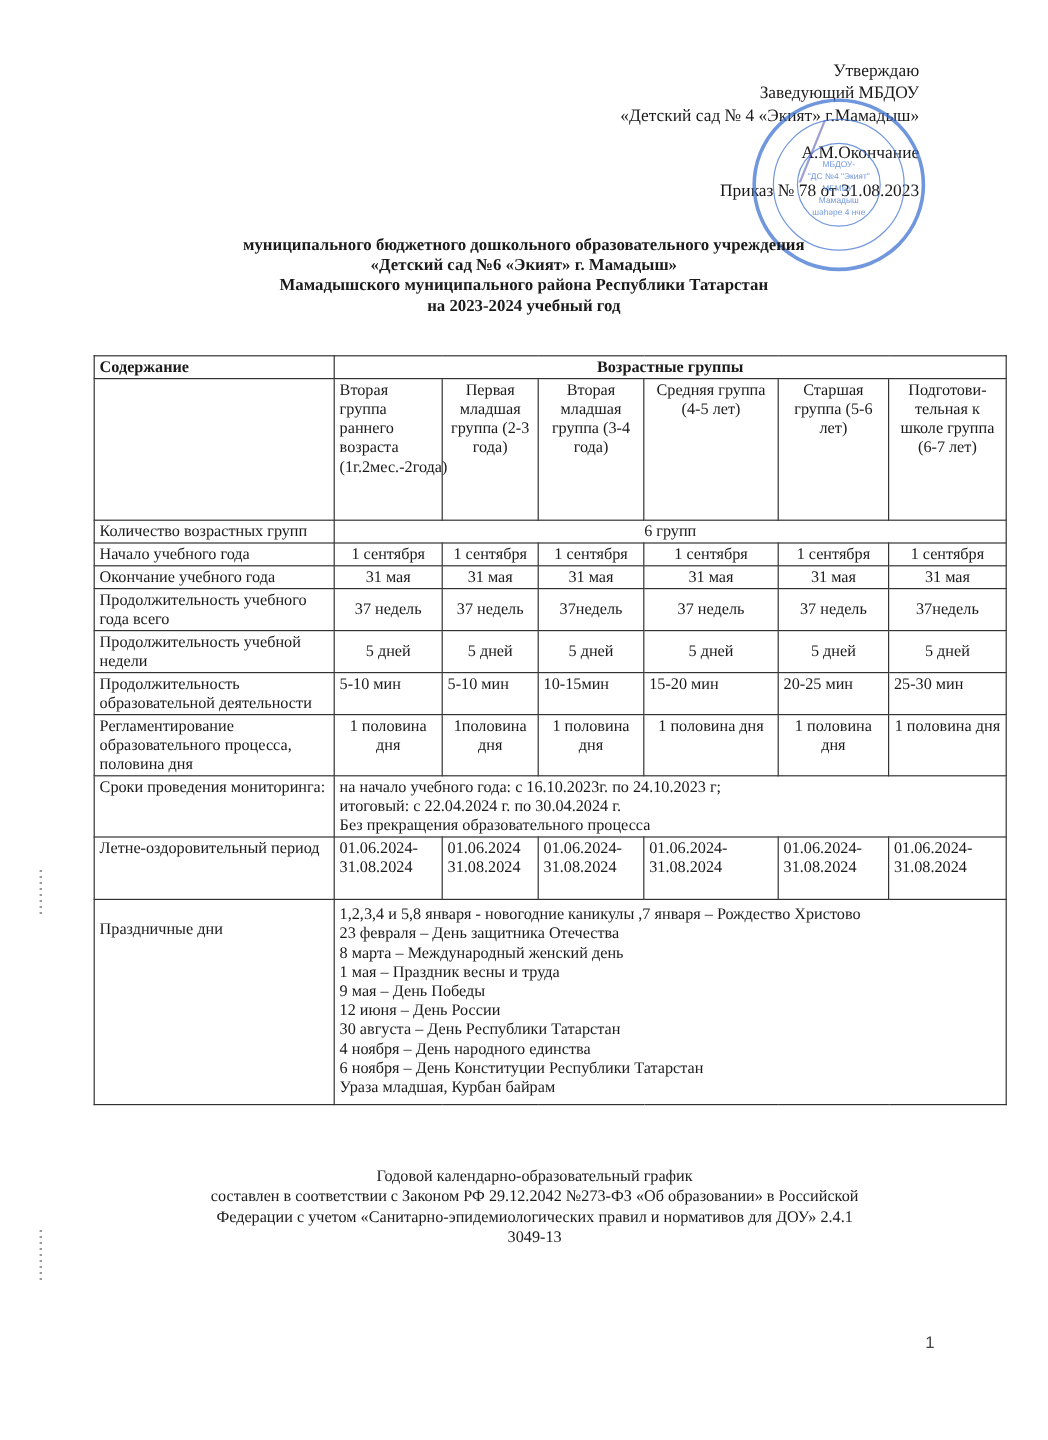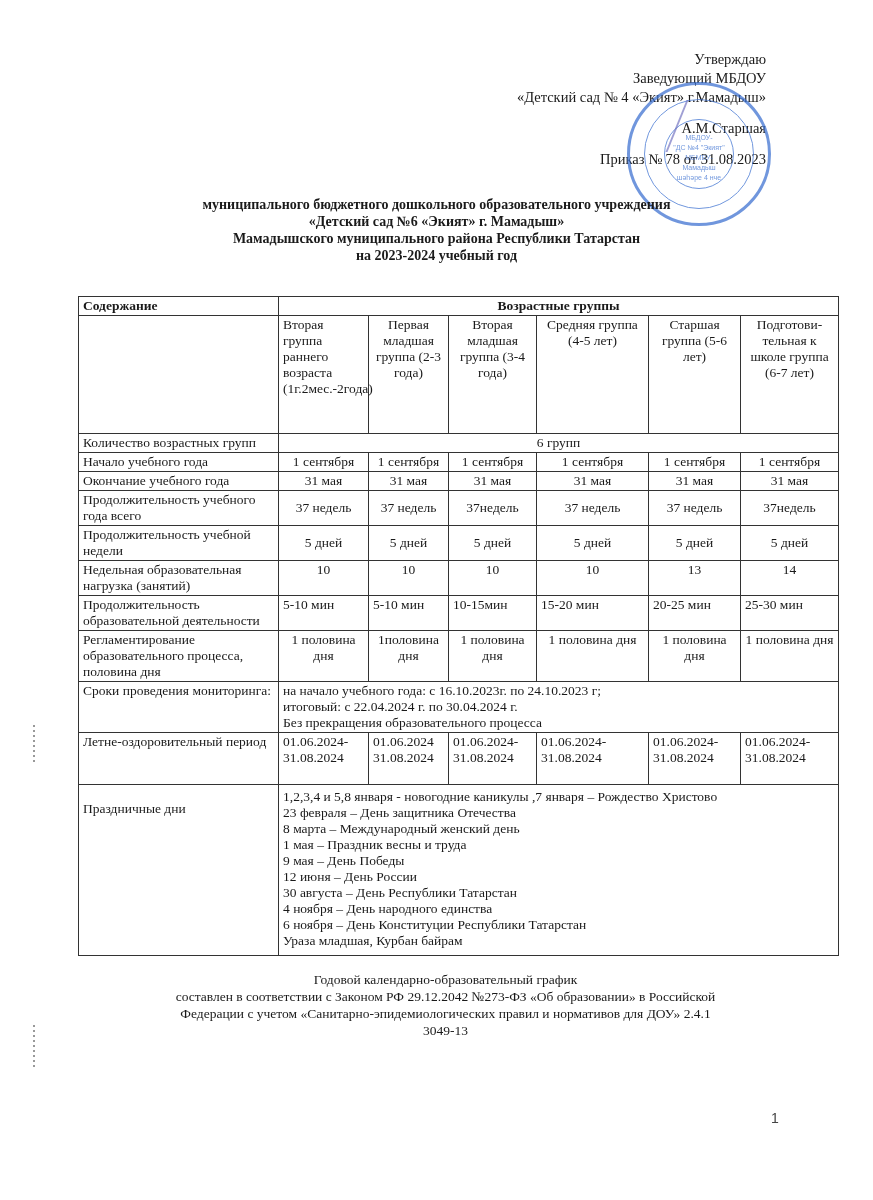--- a/index.html
+++ b/index.html
@@ -63,21 +63,21 @@
   }
 </style>
 </head>
 <body>
 
 <div class="approve">
   <div>Утверждаю</div>
   <div>Заведующий МБДОУ</div>
   <div>«Детский сад № 4 «Экият» г.Мамадыш»</div>
   <div class="gap"></div>
-  <div class="sign">А.М.Старшая</div>
+  <div class="sign">А.М.Окончание</div>
   <div class="order">Приказ № 78  от 31.08.2023</div>
 </div>
 
 <div class="stamp">
   <div class="ring2"></div>
   <div class="ring3"></div>
   <div class="center-text">
     <div>МБДОУ-</div>
     <div>"ДС №4 "Экият"</div>
     <div>МБМБУ- Мамадыш</div>
@@ -151,29 +151,20 @@
   <tr>
     <td class="label">Продолжительность учебной недели</td>
     <td class="c" style="vertical-align:middle">5 дней</td>
     <td class="c" style="vertical-align:middle">5 дней</td>
     <td class="c" style="vertical-align:middle">5 дней</td>
     <td class="c" style="vertical-align:middle">5 дней</td>
     <td class="c" style="vertical-align:middle">5 дней</td>
     <td class="c" style="vertical-align:middle">5 дней</td>
   </tr>
   <tr>
-    <td class="label">Недельная образовательная нагрузка (занятий)</td>
-    <td class="c">10</td>
-    <td class="c">10</td>
-    <td class="c">10</td>
-    <td class="c">10</td>
-    <td class="c">13</td>
-    <td class="c">14</td>
-  </tr>
-  <tr>
     <td class="label">Продолжительность образовательной деятельности</td>
     <td>5-10 мин</td>
     <td>5-10 мин</td>
     <td>10-15мин</td>
     <td>15-20 мин</td>
     <td>20-25 мин</td>
     <td>25-30 мин</td>
   </tr>
   <tr>
     <td class="label">Регламентирование образовательного процесса, половина дня</td>

